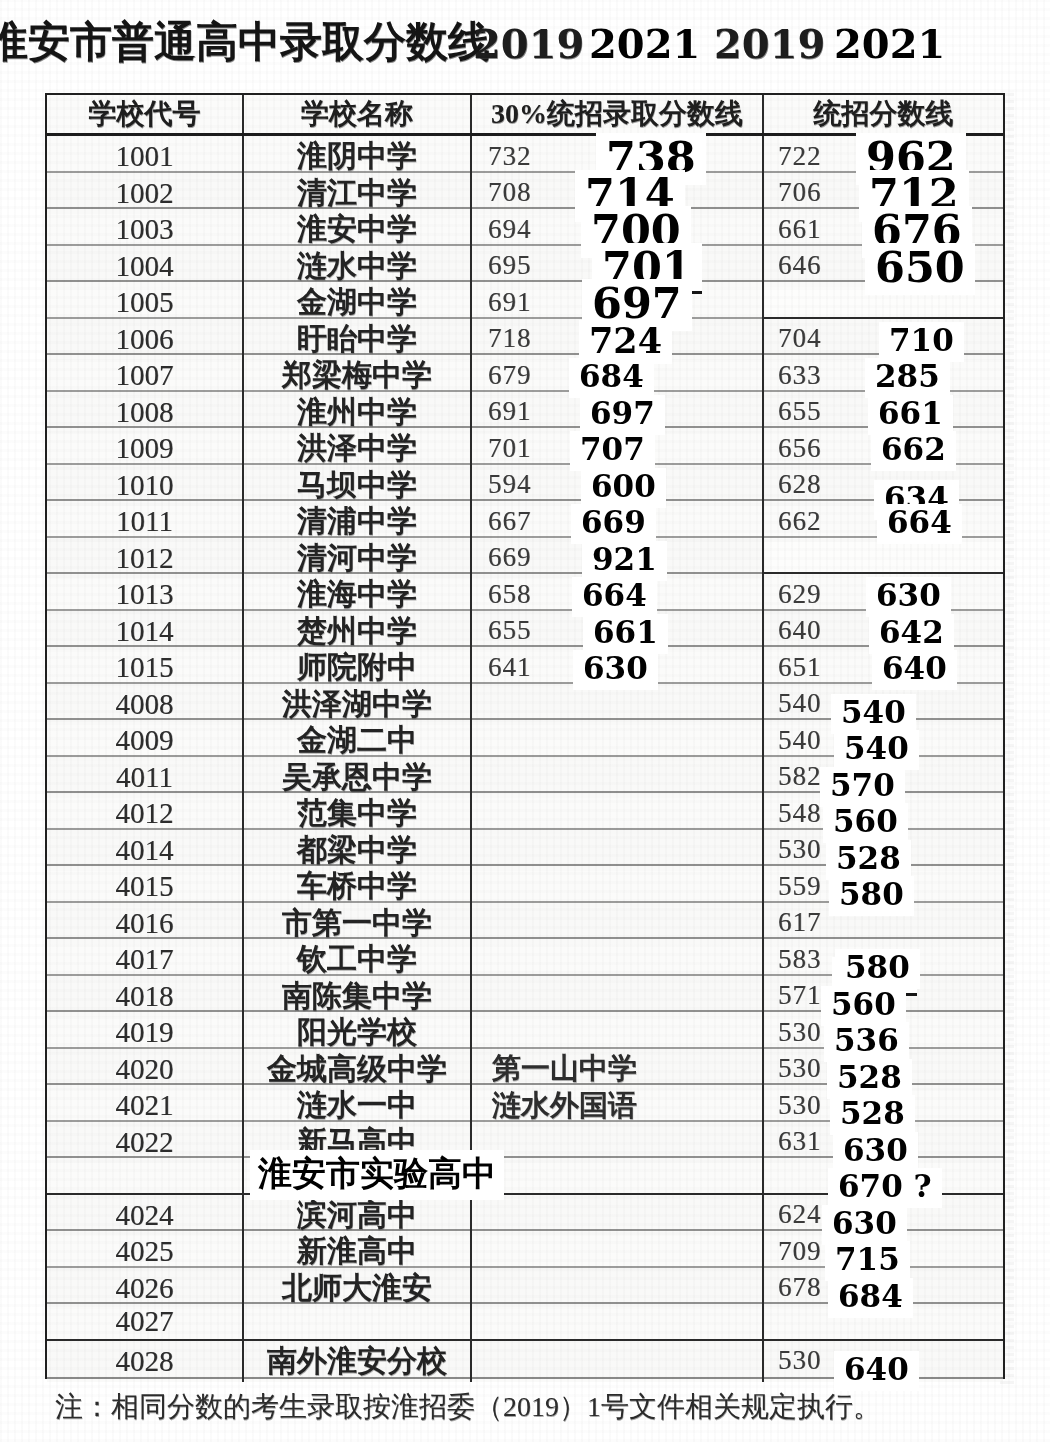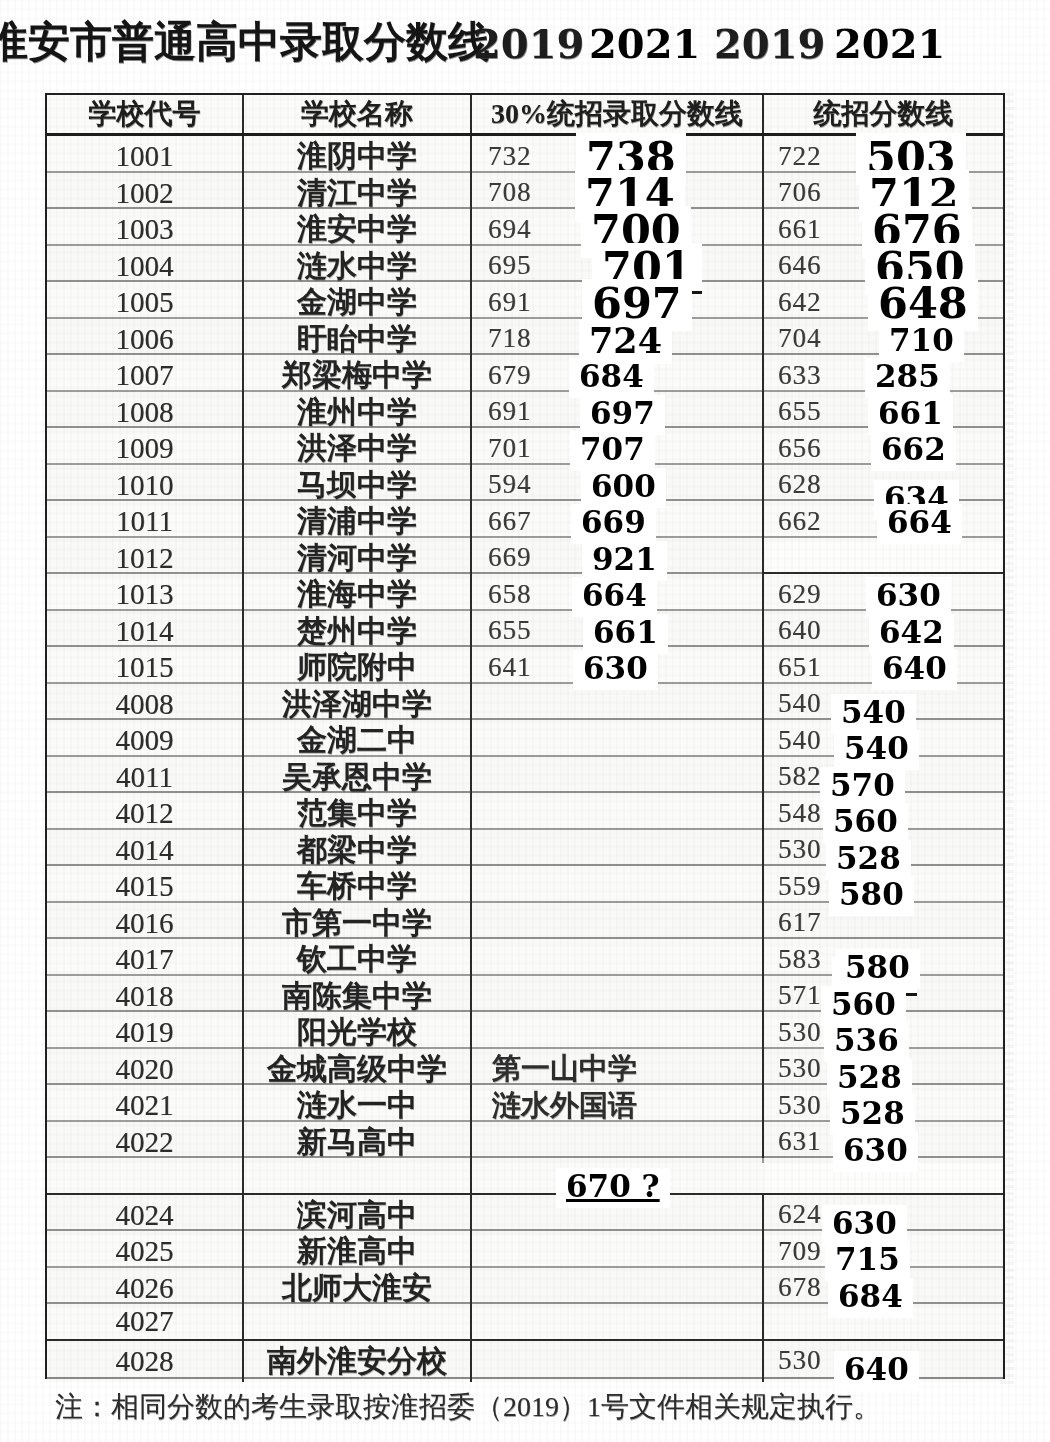--- a/index.html
+++ b/index.html
@@ -101,25 +101,25 @@
     <div id="tbody">
         <div class="row">
           <div class="cell">
             <span class="code">1001</span>
           </div>
           <div class="cell">
             <span class="name">淮阴中学</span>
           </div>
           <div class="cell c3cell">
             <span class="pnum">732</span>
-            <span class="ov ov-xl" style="left: 104px; text-decoration: underline;">738</span>
+            <span class="ov ov-xl" style="left: 124px;">738</span>
           </div>
           <div class="cell c4cell last">
             <span class="pnum">722</span>
-            <span class="ov ov-xl" style="left: 92px;">503</span>
+            <span class="ov ov-xl" style="left: 92px;">962</span>
           </div>
         </div>
         <div class="row">
           <div class="cell">
             <span class="code">1002</span>
           </div>
           <div class="cell">
             <span class="name">清江中学</span>
           </div>
           <div class="cell c3cell">
@@ -167,24 +167,20 @@
           <div class="cell">
             <span class="code">1005</span>
           </div>
           <div class="cell">
             <span class="name">金湖中学</span>
           </div>
           <div class="cell c3cell">
             <span class="pnum">691</span>
             <span class="ov ov-xl" style="left: 110px;">697</span>
           </div>
-          <div class="cell c4cell last">
-            <span class="pnum">642</span>
-            <span class="ov ov-xl" style="left: 104px;">648</span>
-          </div>
         </div>
         <div class="row">
           <div class="cell">
             <span class="code">1006</span>
           </div>
           <div class="cell">
             <span class="name">盱眙中学</span>
           </div>
           <div class="cell c3cell">
             <span class="pnum">718</span>
@@ -503,23 +499,26 @@
             <span class="name">新马高中</span>
           </div>
           <div class="cell c3cell"></div>
           <div class="cell c4cell last">
             <span class="pnum">631</span>
             <span class="ov ov-md low" style="left: 69px;">630</span>
           </div>
         </div>
         <div class="row">
           <div class="cell"></div>
-          <div class="cell c3cell"></div>
-          <div class="cell c4cell last">
-            <span class="ov ov-md low" style="left: 84px; text-decoration: underline;">670 ?</span>
+          <div class="cell">
+            <span class="bold-name">淮安市实验高中</span>
+          </div>
+          <div class="cell c3cell"></div>
+          <div class="cell c4cell last">
+            <span class="ov ov-md low" style="left: 64px;">670 ?</span>
           </div>
         </div>
         <div class="row">
           <div class="cell">
             <span class="code">4024</span>
           </div>
           <div class="cell">
             <span class="name">滨河高中</span>
           </div>
           <div class="cell c3cell"></div>

